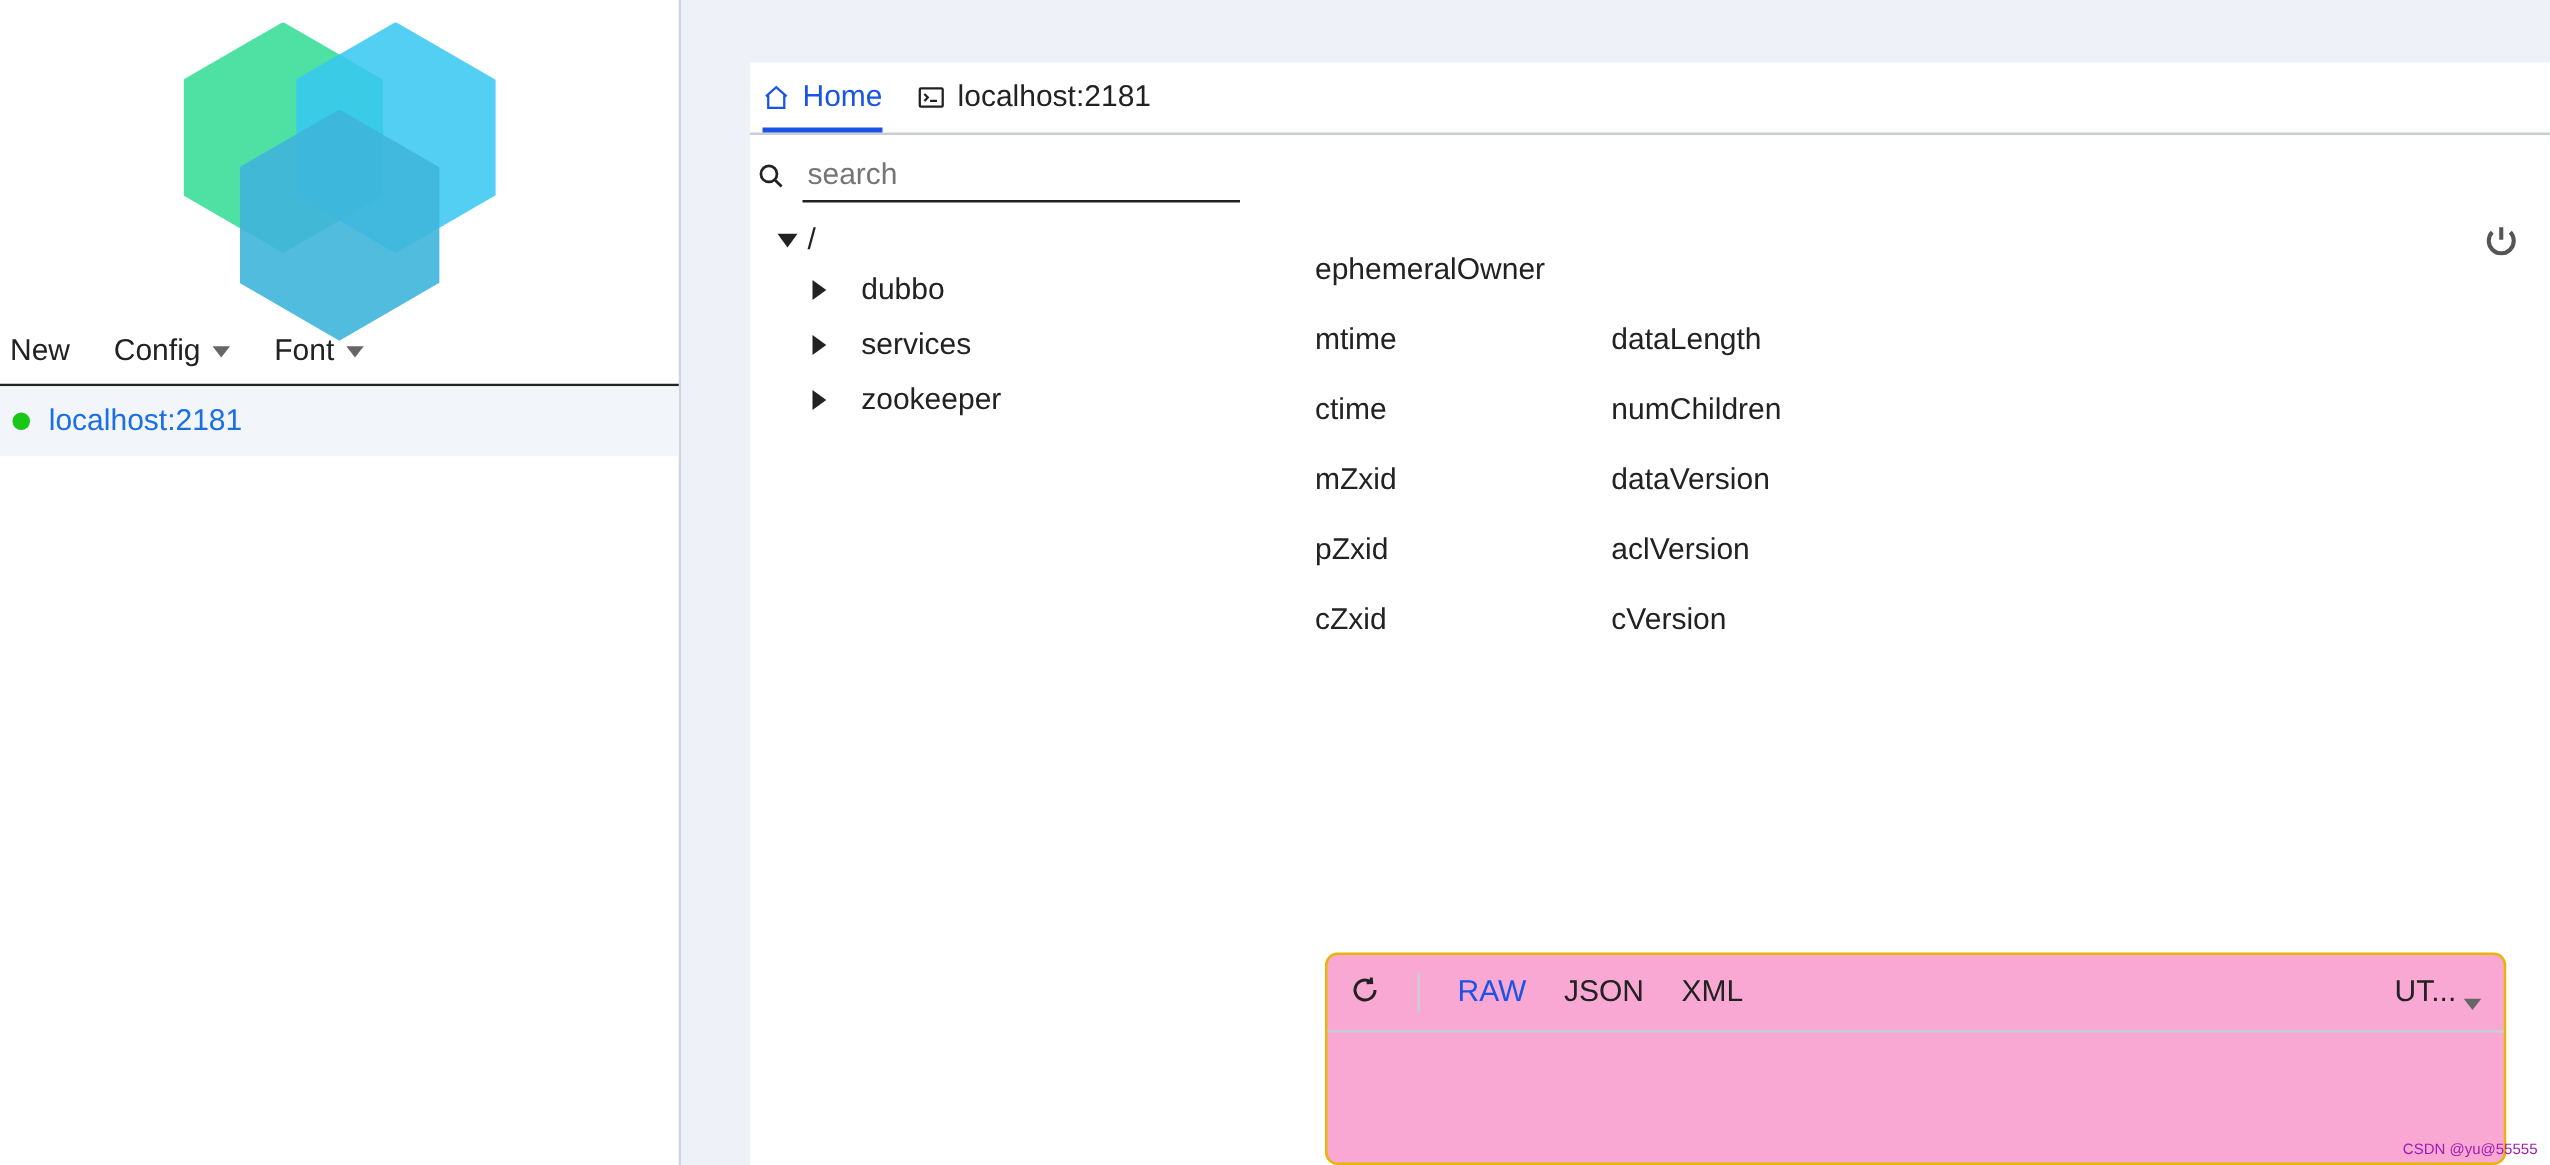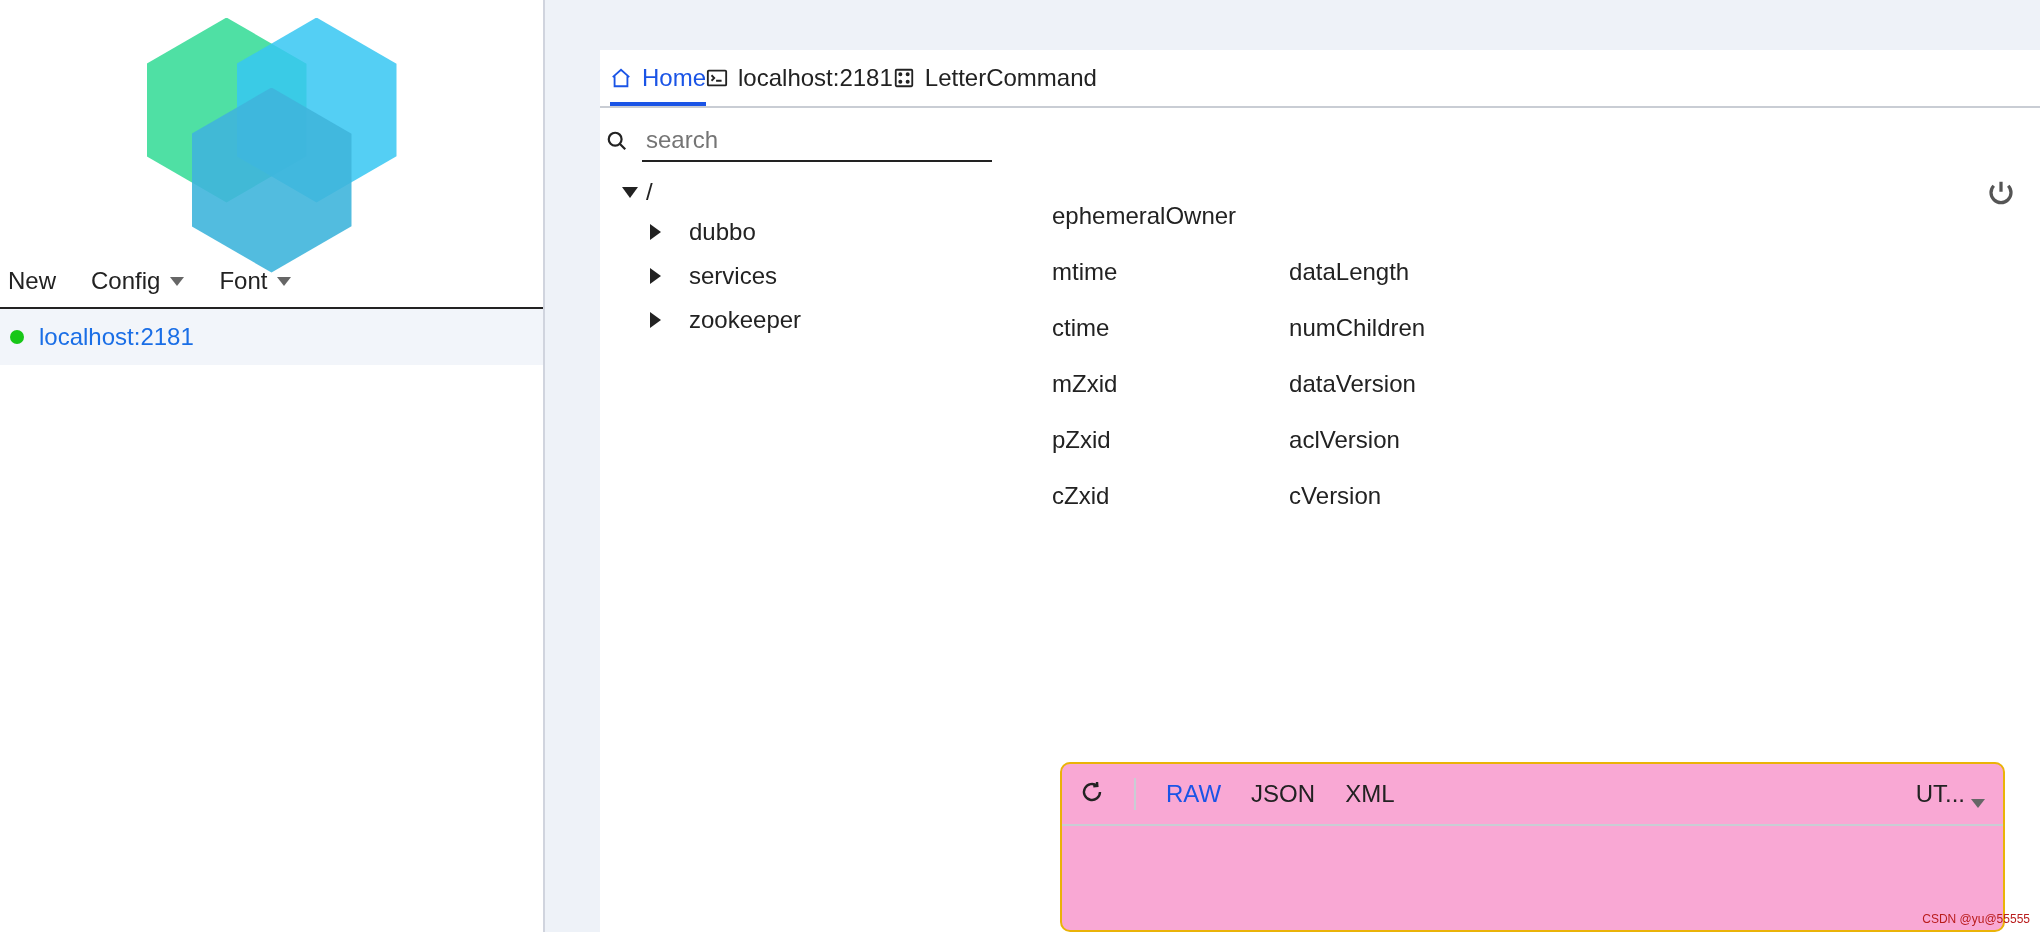--- a/index.html
+++ b/index.html
@@ -21,21 +21,21 @@
     .menu-item { display:flex; align-items:center; gap:10px; font-size:24px; cursor:pointer;}
     .dropdown-arrow { width:0; height:0; border-left:7px solid transparent; border-right:7px solid transparent; border-top:9px solid #666;}
 
     .server-row { display:flex; align-items:center; gap:15px; padding:14px 10px; background:#f2f5fa; cursor:pointer;}
     .dot-green { width:14px; height:14px; border-radius:50%; background:#18c718;}
     .server-name { color:#1a6ee6; font-size:24px;}
 
     
     .right { flex:1; background:#eef2f8; padding: 50px 0 0 55px; position:relative;}
     .content-box { background:#fff; height:100%; position:relative; padding:0;}
-    .tabs { display:flex; align-items:center; border-bottom:2px solid #c9cdd4; padding: 14px 10px 0 10px; }
+    .tabs { display:flex; align-items:center; gap:28px; border-bottom:2px solid #c9cdd4; padding: 14px 10px 0 10px; }
     .tab { display:flex; align-items:center; gap:10px; font-size:24px; padding-bottom:10px; cursor:pointer; border-bottom:4px solid transparent;}
     .tab.active { color:#1a54e6; border-bottom:4px solid #1a54e6;}
     .tab-ico { width:22px; height:22px; display:inline-flex; align-items:center; justify-content:center;}
 
     .search-row { display:flex; align-items:center; gap:14px; padding: 16px 18px 10px 6px;}
     .search-ico svg { width:22px; height:22px;}
     .search-input { font-size:24px; color:#777; border:none; border-bottom:2px solid #222; width:350px; padding:2px 4px 6px 4px; outline:none;}
 
     .power-ico { position:absolute; right:24px; top:128px; width:30px; height:30px; cursor:pointer;}
 
@@ -50,21 +50,21 @@
     .col { display:flex; flex-direction:column; gap:28px; font-size:24px;}
 
     .data-panel { position:absolute; left:460px; bottom:0; right:35px; height:170px; border:2px solid #eab308; border-radius:10px; background:#f9a8d4;}
     .data-tabs{ display:flex; align-items:center; gap:30px; border-bottom:2px solid #c9cdd4; padding:14px 18px;}
     .refresh-ico svg{width:24px;height:24px;}
     .divider{ width:2px; height:32px; background:#c9cdd4;}
     .fmt{ font-size:24px; cursor:pointer;}
     .fmt.active{ color:#1a54e6;}
     .enc{ margin-left:auto; font-size:24px; display:flex; align-items:flex-end; gap:6px; cursor:pointer;}
 
-    .watermark{ position:absolute; right:10px; bottom:6px; font-size:12px; color:#b91c1c;}
+    .watermark{ position:absolute; right:10px; bottom:6px; font-size:12px; color:#a21caf;}
   </style>
 </head>
 <body>
 
 <div class="app">
 
   <div class="left">
     <div class="logo-wrap">
       <div class="logo">
         <div class="hex hex1"></div>
@@ -106,32 +106,20 @@
           <span>Home</span>
         </div>
         <div class="tab">
           <span class="tab-ico">
             <svg viewBox="0 0 24 24" fill="none" stroke="#222" stroke-width="2">
                 <rect x="2" y="4" width="20" height="16" rx="1"></rect>
                 <path d="M6 9 L9 12 L6 15 M11 15 H17"></path>
               </svg>
           </span>
           <span>localhost:2181</span>
-        </div>
-        <div class="tab">
-          <span class="tab-ico">
-            <svg viewBox="0 0 24 24" fill="none" stroke="#222" stroke-width="2">
-                <rect x="3" y="3" width="18" height="18" rx="1"></rect>
-                <circle cx="8" cy="8" r="1.2" fill="#222"></circle>
-                <circle cx="16" cy="8" r="1.2" fill="#222"></circle>
-                <circle cx="8" cy="16" r="1.2" fill="#222"></circle>
-                <circle cx="16" cy="16" r="1.2" fill="#222"></circle>
-              </svg>
-          </span>
-          <span>LetterCommand</span>
         </div>
       </div>
 
       <div class="search-row">
         <span class="search-ico">
           <svg viewBox="0 0 24 24" fill="none" stroke="#222" stroke-width="2.4">
               <circle cx="10" cy="10" r="7"></circle>
               <line x1="15" y1="15" x2="21" y2="21"></line>
             </svg>
         </span>

